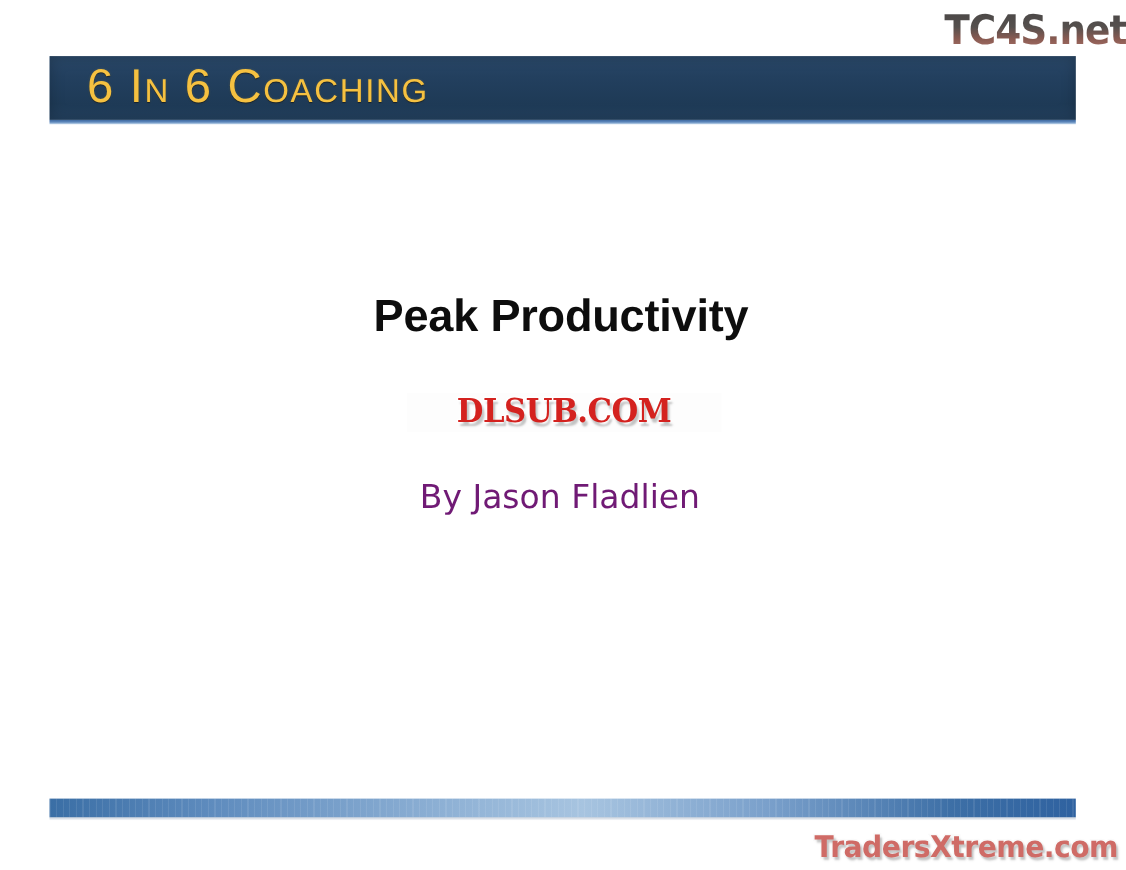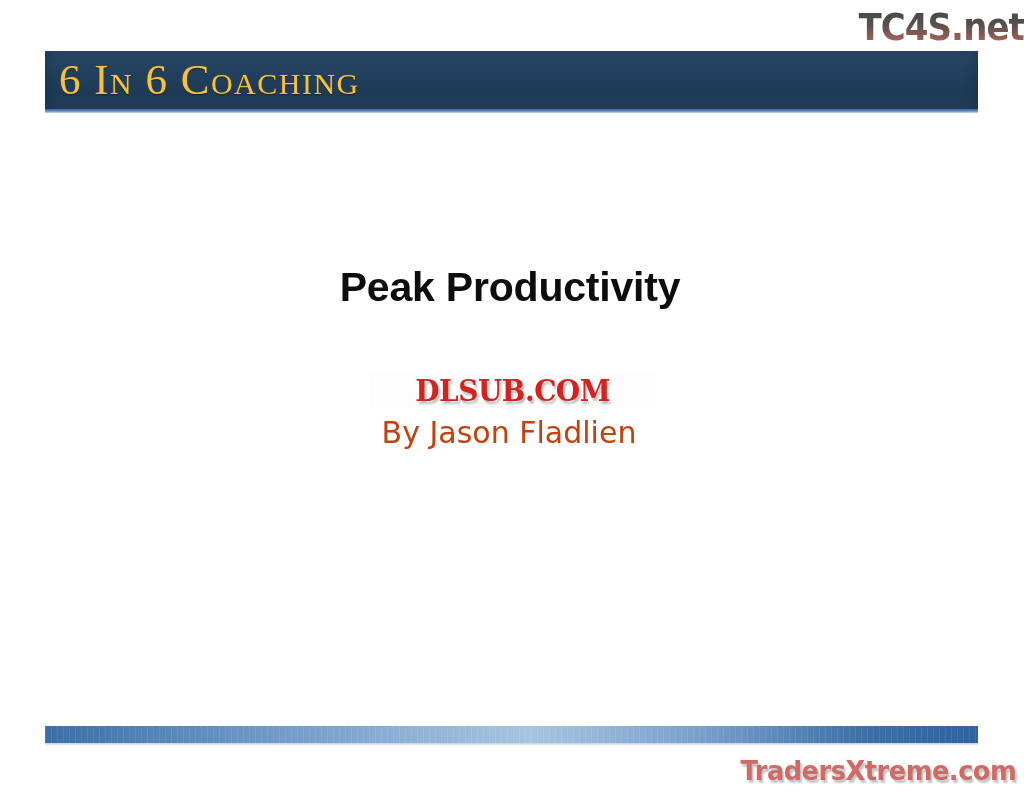--- a/index.html
+++ b/index.html
@@ -78,24 +78,24 @@
   #header-banner-underline {
     position: absolute;
     left: 45px;
     top: 109px;
     width: 933px;
     height: 4px;
     background: linear-gradient(to bottom, #3e68a0 0%, #5f89bd 50%, #c9dcee 100%);
   }
   #banner-title {
     position: absolute;
-    left: 14px;
+    left: 34px;
     top: 50%;
     transform: translateY(-52%);
-    font-family: Liberation Serif, serif;
+    font-family: Liberation Sans, sans-serif;
     font-size: 43px;
     font-weight: normal;
     font-variant: small-caps;
     letter-spacing: 1.5px;
     color: #f5c141;
     white-space: nowrap;
     text-shadow: 0 1px 1px rgba(0,0,0,0.55), 0 0 2px rgba(245,193,65,0.25);
     line-height: 1;
   }
 
@@ -115,21 +115,21 @@
   }
   #main-title .title-inner {
     display: inline-block;
     transform: translateX(-2px);
   }
 
   
   #dlsub-watermark {
     position: absolute;
     left: 370px;
-    top: 373px;
+    top: 357px;
     width: 286px;
     height: 36px;
     display: flex;
     align-items: center;
     justify-content: center;
     background: rgba(252, 252, 252, 0.55);
     pointer-events: none;
   }
   #dlsub-watermark .dl-text {
     font-family: "DejaVu Serif", serif;
@@ -142,27 +142,27 @@
     line-height: 1;
     -webkit-text-stroke: 2.5px #ffffff;
     paint-order: stroke fill;
     text-shadow: 2px 3px 2px rgba(120,120,120,0.45);
   }
 
   
   #byline {
     position: absolute;
     left: 0;
-    top: 416px;
+    top: 436px;
     width: 1024px;
     text-align: center;
     font-family: "DejaVu Sans", sans-serif;
     font-weight: normal;
     font-size: 30px;
-    color: #c2410c;
+    color: #701a75;
     line-height: 1.15;
   }
   #byline .byline-inner {
     display: inline-block;
     transform: translateX(-3px);
   }
 
   
   #footer-bar {
     position: absolute;

